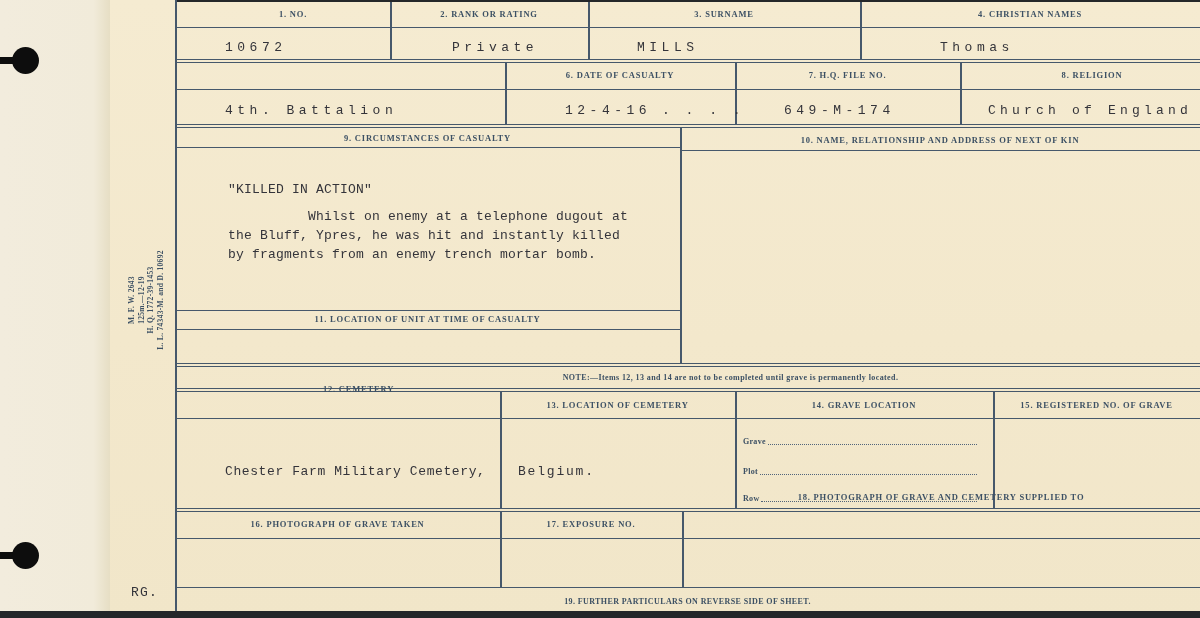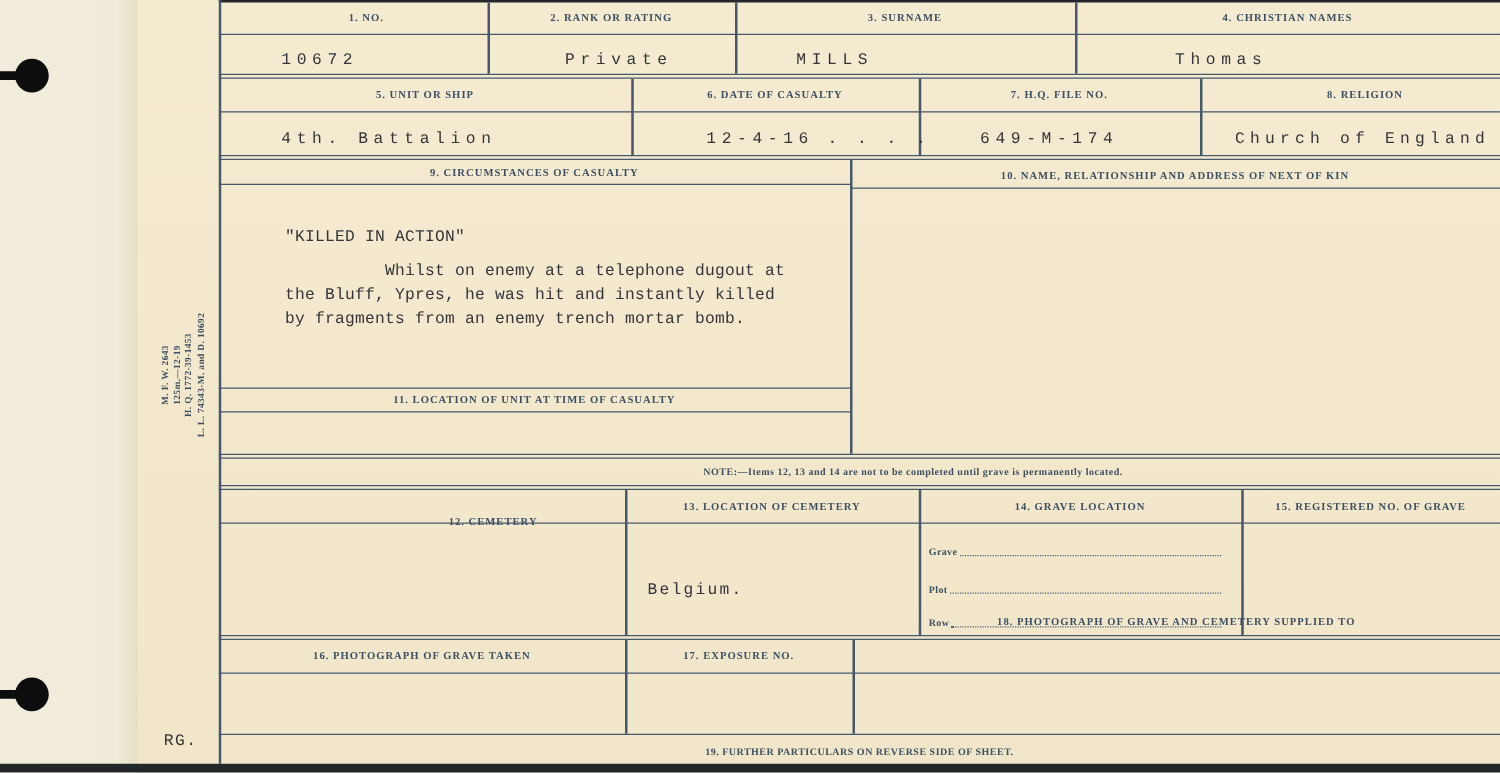--- a/index.html
+++ b/index.html
@@ -113,21 +113,20 @@
   <div class="hdr" style="left:175px;top:9px;width:236px;">1. NO.</div>
   <div class="hdr" style="left:390px;top:9px;width:198px;">2. RANK OR RATING</div>
   <div class="hdr" style="left:588px;top:9px;width:272px;">3. SURNAME</div>
   <div class="hdr" style="left:860px;top:9px;width:340px;">4. CHRISTIAN NAMES</div>
 
   <div class="typed pitch-wide" style="left:225px;top:40px;">10672</div>
   <div class="typed pitch-wide" style="left:452px;top:40px;">Private</div>
   <div class="typed pitch-wide" style="left:637px;top:40px;">MILLS</div>
   <div class="typed pitch-wide" style="left:940px;top:40px;">Thomas</div>
 
-  <div class="hdr" style="left:175px;top:70px;width:330px;">5. UNIT OR SHIP</div>
   <div class="hdr" style="left:505px;top:70px;width:230px;">6. DATE OF CASUALTY</div>
   <div class="hdr" style="left:735px;top:70px;width:225px;">7. H.Q. FILE NO.</div>
   <div class="hdr" style="left:960px;top:70px;width:240px;padding-left:12px;">8. RELIGION</div>
 
   <div class="typed pitch-wide" style="left:225px;top:103px;">4th. Battalion</div>
   <div class="typed pitch-wide" style="left:565px;top:103px;">12-4-16</div>
   <div class="typed" style="left:662px;top:103px;letter-spacing:4px;">. . . .</div>
   <div class="typed pitch-wide" style="left:784px;top:103px;">649-M-174</div>
   <div class="typed pitch-wide" style="left:988px;top:103px;letter-spacing:4.2px;">Church of England</div>
 
@@ -138,25 +137,26 @@
     <div>the Bluff, Ypres, he was hit and instantly killed</div>
     <div>by fragments from an enemy trench mortar bomb.</div>
   </div>
 
   <div class="hdr" style="left:680px;top:135px;width:520px;">10. NAME, RELATIONSHIP AND ADDRESS OF NEXT OF KIN</div>
 
   <div class="hdr" style="left:175px;top:314px;width:505px;">11. LOCATION OF UNIT AT TIME OF CASUALTY</div>
 
   <div class="small" style="left:175px;top:373px;width:1025px;margin-left:43px;">NOTE:—Items 12, 13 and 14 are not to be completed until grave is permanently located.</div>
 
-  <div class="hdr" style="left:175px;top:412px;width:367px;margin-left:36px;">12. CEMETERY</div>
+  <div class="hdr" style="left:175px;top:384px;width:367px;">12. CEMETERY</div>
   <div class="hdr" style="left:500px;top:400px;width:235px;">13. LOCATION OF CEMETERY</div>
   <div class="hdr" style="left:735px;top:400px;width:258px;">14. GRAVE LOCATION</div>
   <div class="hdr" style="left:993px;top:400px;width:207px;">15. REGISTERED NO. OF GRAVE</div>
 
+  <div class="typed" style="left:225px;top:464px;letter-spacing:.6px;">Chester Farm Military Cemetery,</div>
   <div class="typed" style="left:518px;top:464px;letter-spacing:1.8px;">Belgium.</div>
 
   <div class="grave-row" style="top:434px;">
     <span class="glabel">Grave</span>
     <span class="leader"></span>
   </div>
   <div class="grave-row" style="top:464px;">
     <span class="glabel">Plot</span>
     <span class="leader"></span>
   </div>

